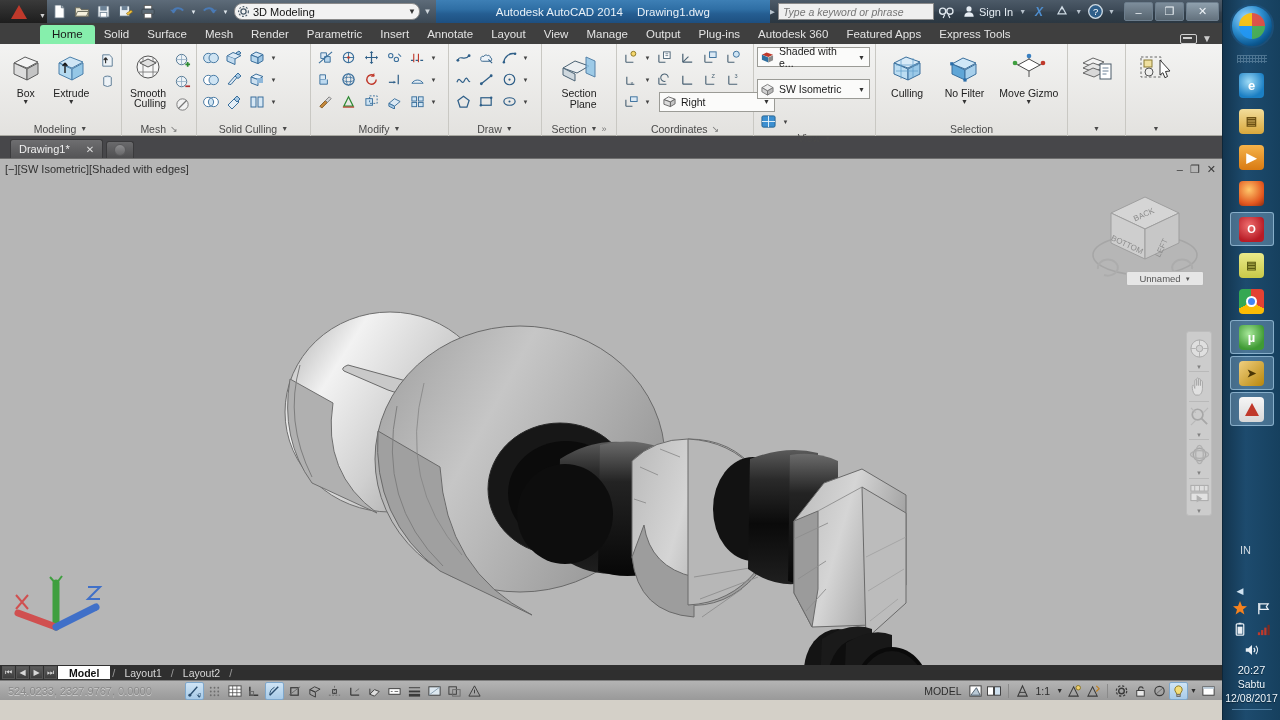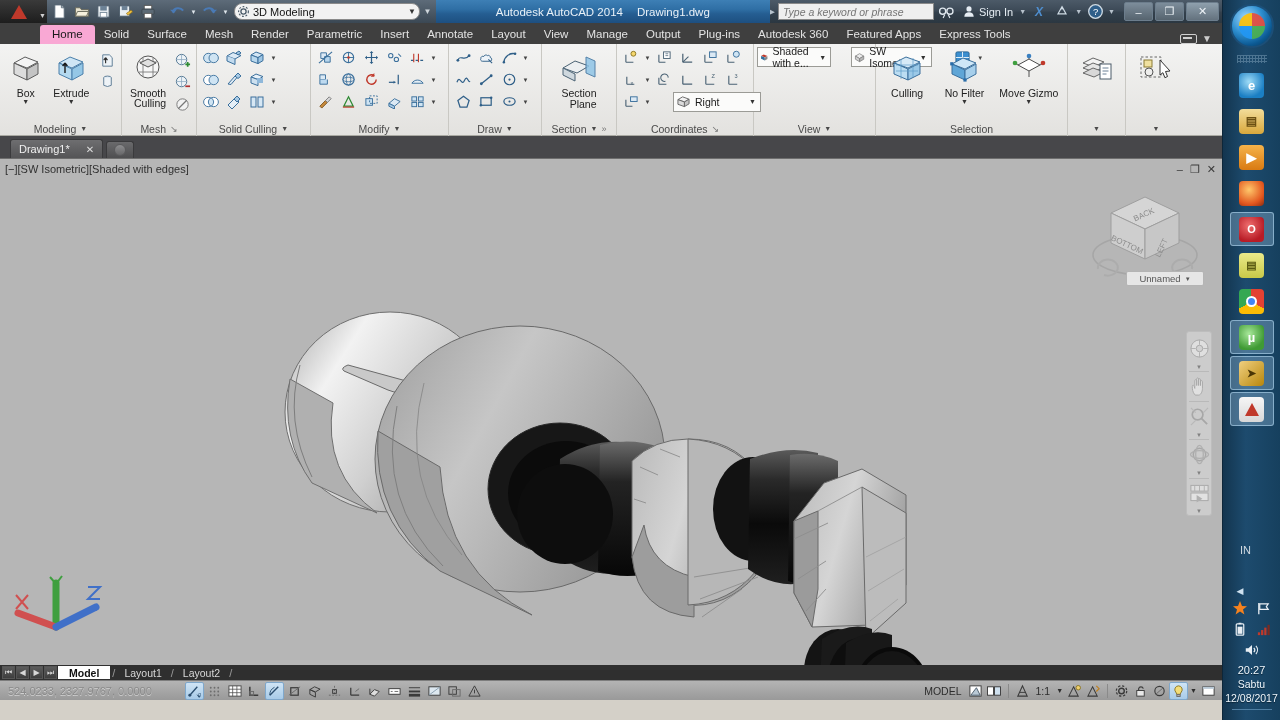--- a/index.html
+++ b/index.html
@@ -56,21 +56,21 @@
   .wbtn { width:29px; height:19px; border:1px solid #6c7d8c; border-radius:2px;
     background:linear-gradient(to bottom,#7d8d9b,#56646f);
     color:#eef3f7; font-size:11px; display:flex; align-items:center;
     justify-content:center; }
   .wbtn.close { background:linear-gradient(to bottom,#8fa0ad,#64727e); width:33px;}
 
   
   .ribbon-tabs { height:21px; background:#3f3f3f; display:flex; align-items:flex-end;
     padding-left:40px; position:relative; }
   .rtab { font-size:11.5px; color:#e3e3e3; padding:3px 9px 4px 9px; white-space:nowrap;}
-  .rtab.active { background:#f9a8d4; color:#1a1a1a;
+  .rtab.active { background:#86efac; color:#1a1a1a;
     border-radius:3px 3px 0 0; padding:3px 12px 4px 12px;margin-top:38px; }
   .rtab-right { margin-left:auto; display:flex; align-items:center; gap:5px;
     padding-right:10px; color:#ccc; font-size:10px; }
   .kbd-ic { width:17px;height:10px; border:1.5px solid #cfcfcf; border-radius:2px;
     position:relative; }
   .kbd-ic:after{content:"";position:absolute;left:2px;top:2px;width:9px;height:2px;
     background:#cfcfcf;}
 
   
   .ribbon { height:92px; background:linear-gradient(to bottom,#f3f3f2,#e3e2df);
@@ -812,40 +812,40 @@
                 </div>
           </div>
           <div class="srow">
             <div class="sbtn">
               <svg width="17" height="15" viewBox="0 0 18 16">
                     <path d="M3 13V6M3 13h7" stroke="#4a6274" stroke-width="1.2"></path>
                     <rect x="8" y="3" width="7" height="5" fill="#dbe9f4" stroke="#3a6f9c"></rect>
                   </svg>
                 </div>
             <div class="sdrop">▼</div>
-            <div class="combo" style="width:88px;margin-left:20px">
+            <div class="combo" style="width:116px;margin-left:6px">
               <svg width="15" height="13" viewBox="0 0 16 14">
                     <path d="M2 5l5-3 7 2.5-5 3z" fill="#f2f2f2" stroke="#666"></path>
                     <path d="M2 5v5l7 2.5V7.5z" fill="#dcdcdc" stroke="#666"></path>
                     <path d="M9 7.5l5-3v5l-5 3z" fill="#c5c5c5" stroke="#666"></path>
                   </svg>
               <span>Right</span>
               <span class="cb-ar">▼</span>
             </div>
           </div>
         </div>
       </div>
       <div class="panel-title">
         <span>Coordinates</span>
         <span class="pt-diag">↘</span>
       </div>
     </div>
 
     <div class="panel" style="width:122px">
-      <div class="panel-body" style="flex-direction:row;gap:20px">
+      <div class="panel-body" style="flex-direction:column;gap:12px">
         <div class="combo" style="width:113px">
           <svg width="15" height="13" viewBox="0 0 16 14">
                 <path d="M2 4l5-2.5 7 2.5-5 2.5z" fill="#c0392b"></path>
                 <path d="M2 4v5.5l7 3V7z" fill="#2f6f9f"></path>
                 <path d="M9 7l5-2.5V10l-5 2.5z" fill="#8a8a8a"></path>
               </svg>
           <span>Shaded with e...</span>
           <span class="cb-ar">▼</span>
         </div>
         <div class="combo" style="width:113px">

